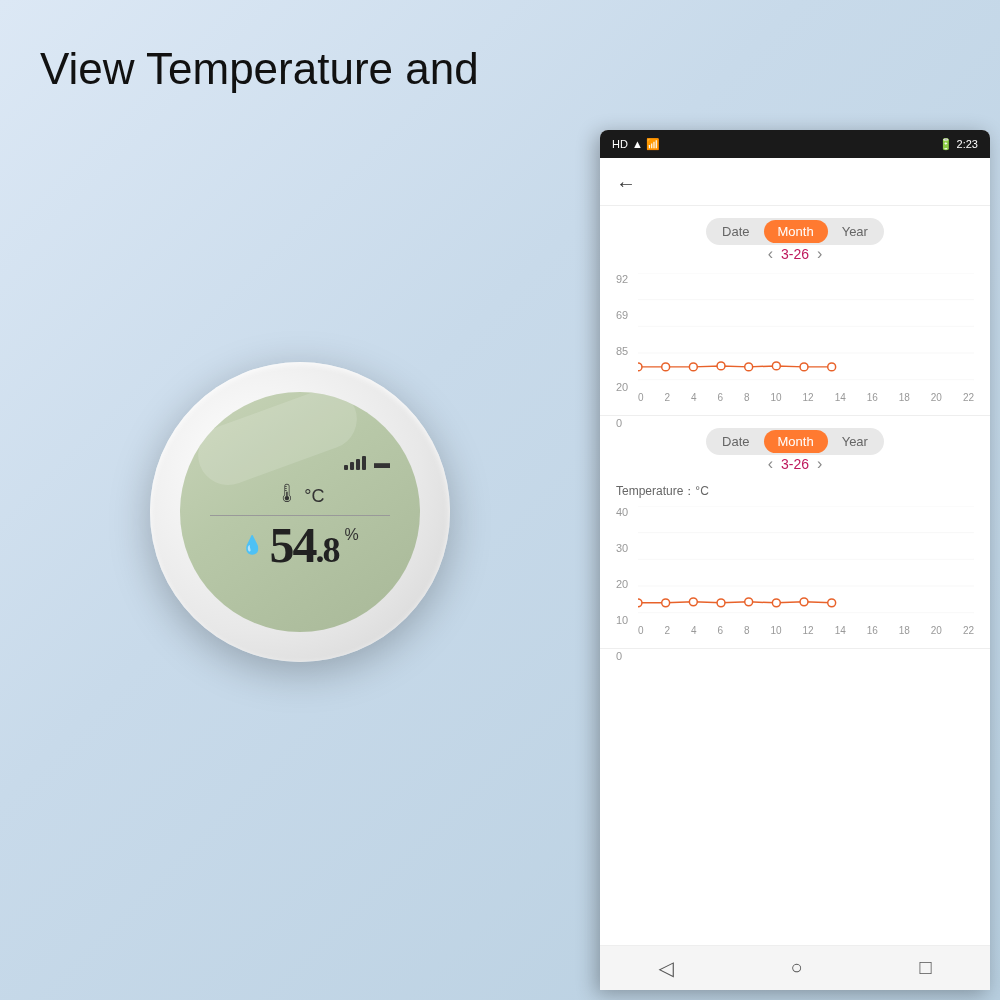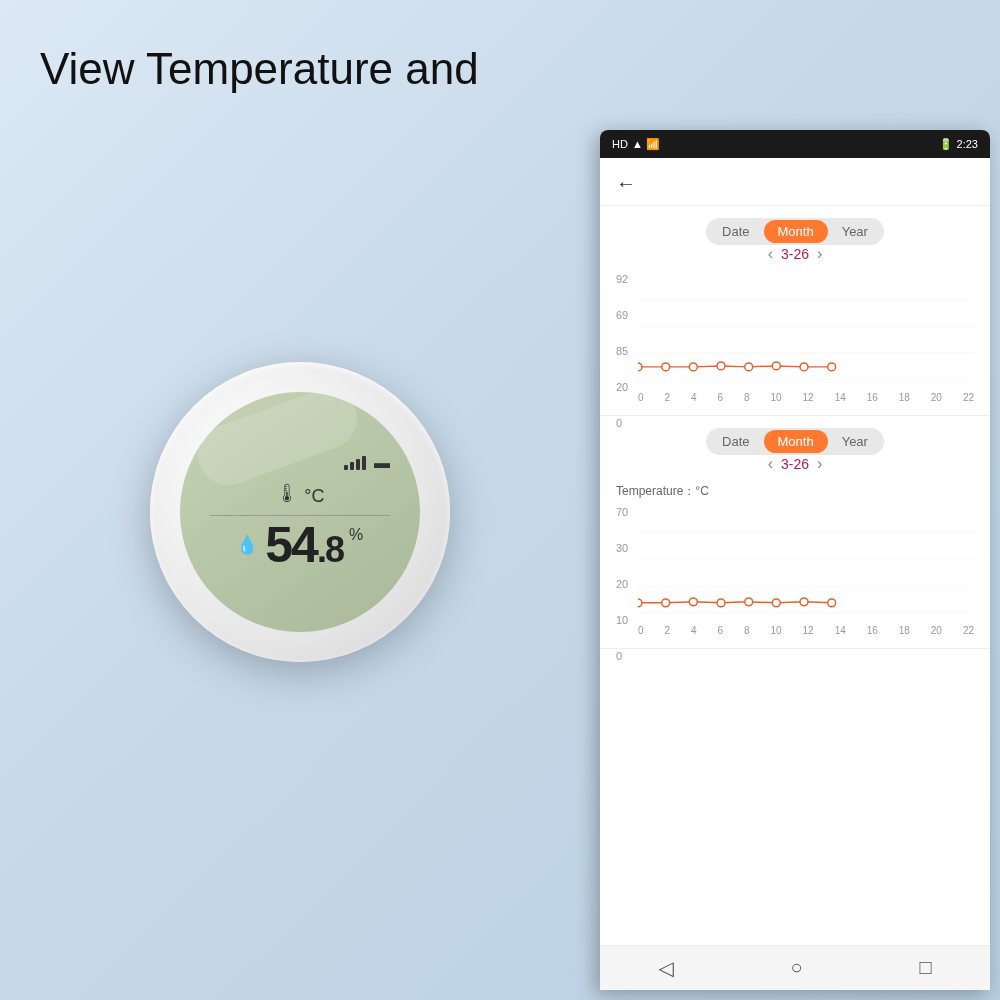--- a/index.html
+++ b/index.html
@@ -156,21 +156,21 @@
       font-size: 18px;
       color: #333;
     }
 
     .humid-value {
       font-size: 50px;
       font-weight: 700;
       color: #222;
       letter-spacing: -2px;
       line-height: 1;
-      font-family: Liberation Sans, sans-serif;
+      font-family: Liberation Serif, serif;
     }
 
     .humid-unit {
       font-size: 16px;
       color: #333;
       align-self: flex-start;
       margin-top: 6px;
     }
 
     
@@ -495,21 +495,21 @@
           </div>
           <div class="date-nav">
             <span class="nav-arrow">‹</span>
             <span class="date-label">3-26</span>
             <span class="nav-arrow">›</span>
           </div>
         </div>
         <div class="chart-label">Temperature：°C</div>
         <div class="chart-area">
           <div class="y-axis-labels">
-            <span class="y-label">70</span>
+            <span class="y-label">40</span>
             <span class="y-label">30</span>
             <span class="y-label">20</span>
             <span class="y-label">10</span>
             <span class="y-label">0</span>
           </div>
           <svg class="chart-svg" viewBox="0 0 340 110" preserveAspectRatio="none">
 
             <line x1="0" y1="0" x2="340" y2="0" stroke="#eee" stroke-width="0.5"></line>
             <line x1="0" y1="27" x2="340" y2="27" stroke="#eee" stroke-width="0.5"></line>
             <line x1="0" y1="54" x2="340" y2="54" stroke="#eee" stroke-width="0.5"></line>

